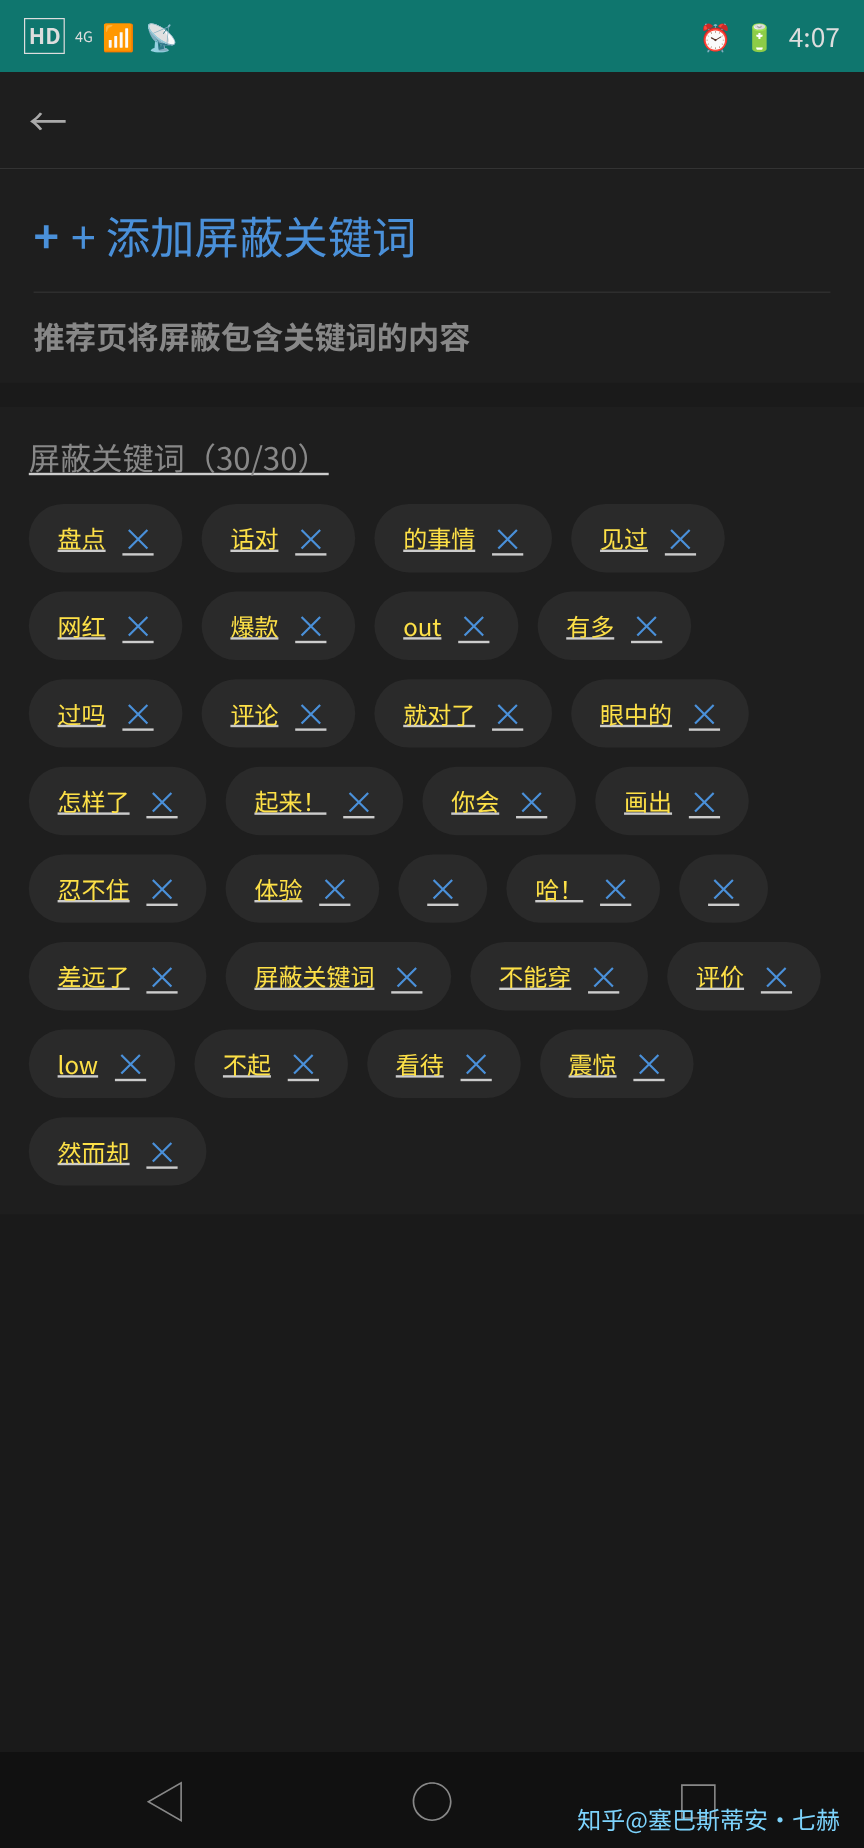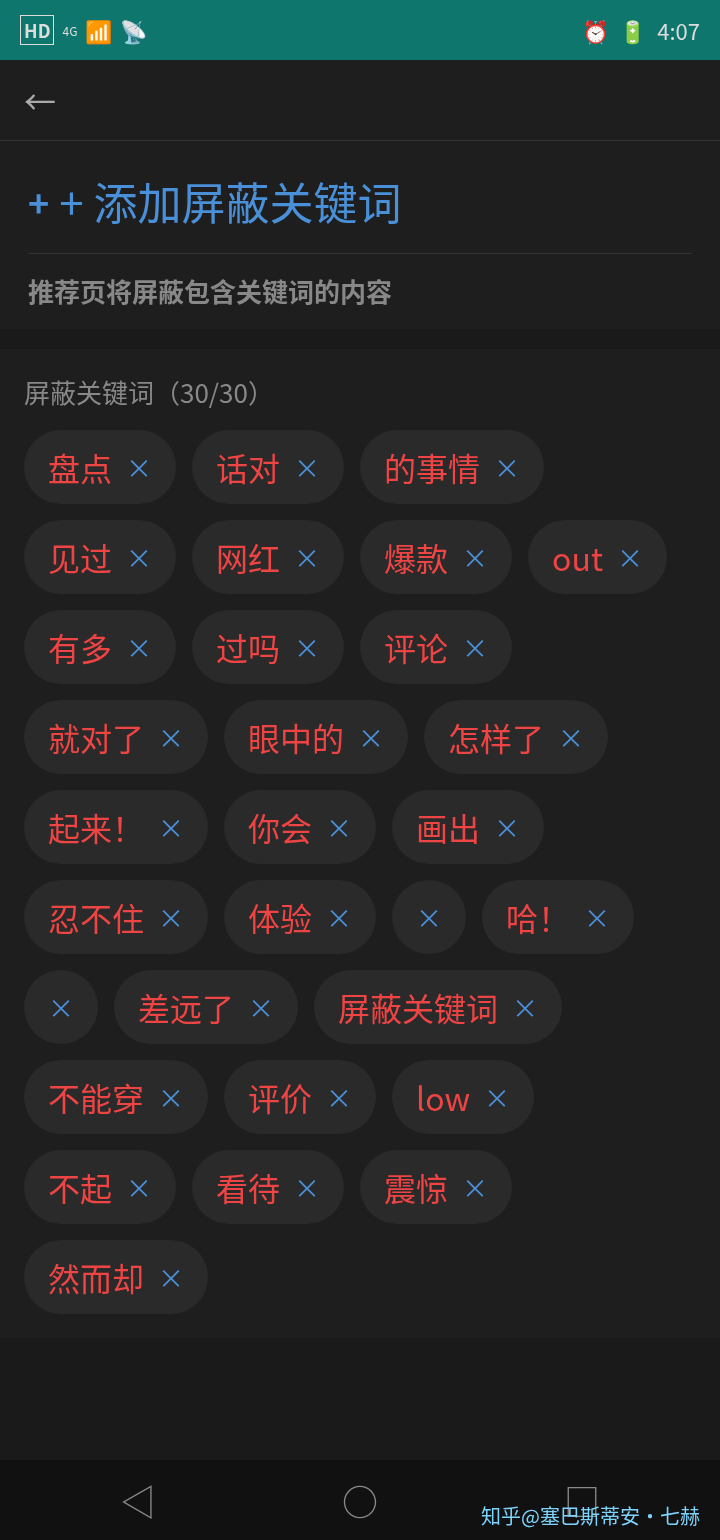--- a/index.html
+++ b/index.html
@@ -87,20 +87,21 @@
       font-size: 26px;
       padding-top: 18px;
       font-weight: bold;
     }
 
     
     .keywords-section {
       background: #1e1e1e;
       margin-top: 20px;
       padding: 24px 24px 24px 24px;
+      text-decoration: underline;
     }
     .keywords-header {
       color: #888;
       font-size: 26px;
       margin-bottom: 20px;
     }
 
     .keywords-container {
       display: flex;
       flex-wrap: wrap;
@@ -110,22 +111,22 @@
     .keyword-tag {
       background: #2a2a2a;
       border-radius: 50px;
       padding: 14px 24px;
       display: flex;
       align-items: center;
       gap: 14px;
       cursor: pointer;
     }
     .keyword-text {
-      color: #ef4444;
-      font-size: 32px;
+      color: #fde047;
+      font-size: 20px;
     }
     .keyword-close {
       color: #4a90d9;
       font-size: 26px;
       line-height: 1;
     }
 
     
     .bottom-nav {
       position: fixed;
@@ -172,21 +173,21 @@
 </div>
 
 <div class="header">
   <span class="back-icon">←</span>
 </div>
 <div class="divider"></div>
 
 <div class="add-section">
   <div class="add-keyword-btn">
     <span class="add-plus">+</span>
-    <span style="font-size:44px;">+ 添加屏蔽关键词</span>
+    <span style="font-size:37px;">+ 添加屏蔽关键词</span>
   </div>
   <div class="add-description">推荐页将屏蔽包含关键词的内容</div>
 </div>
 
 <div class="keywords-section">
   <div class="keywords-header">屏蔽关键词（30/30）</div>
   <div class="keywords-container" id="keywords-container">
   <div class="keyword-tag">
       <span class="keyword-text">盘点</span>
       <span class="keyword-close">×</span>

